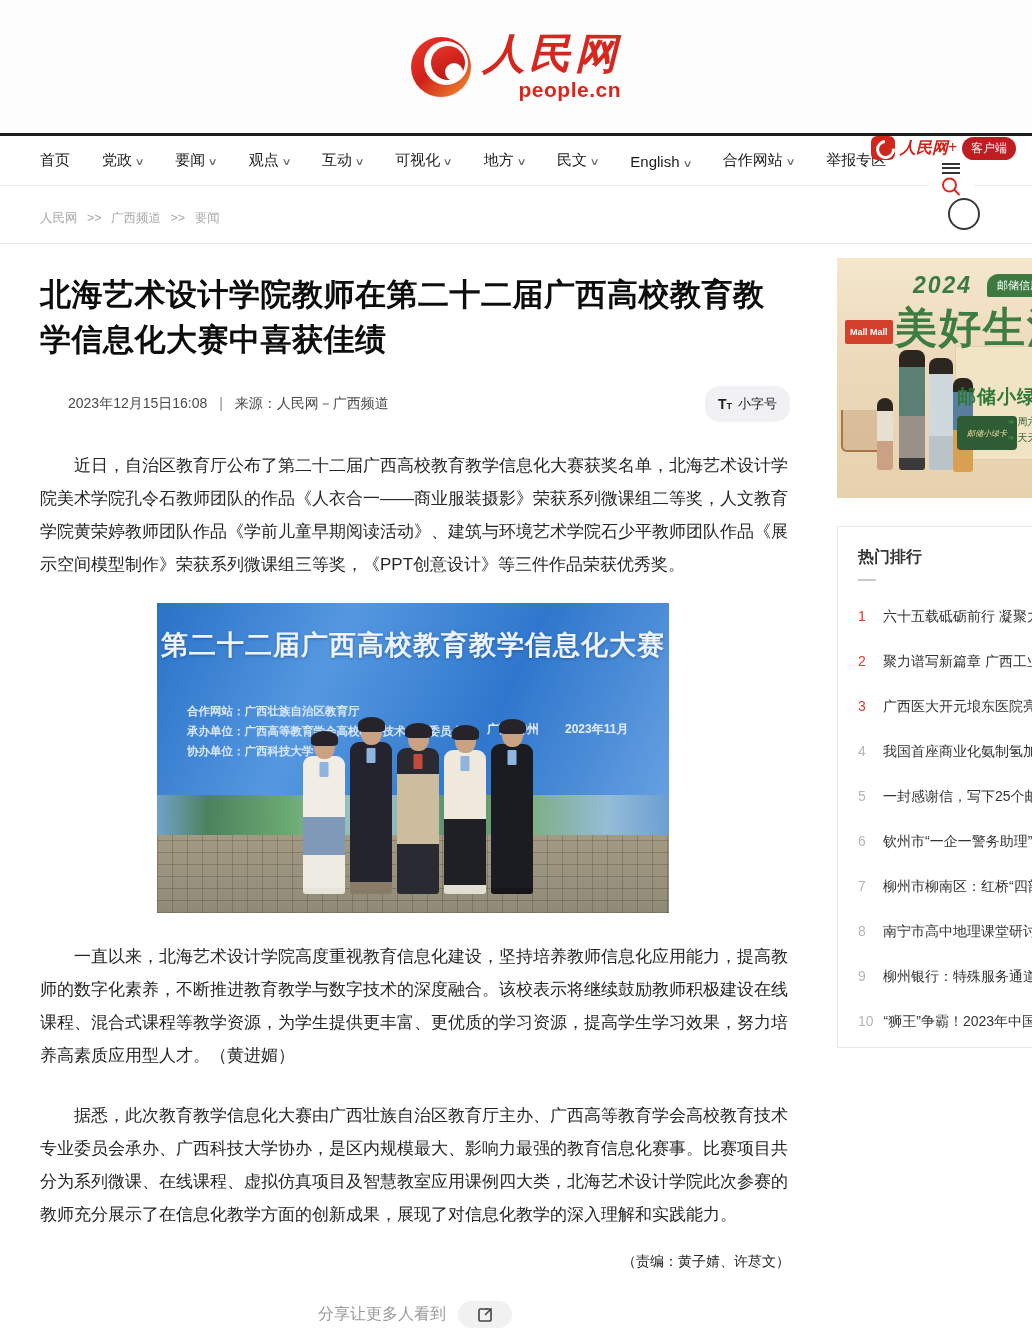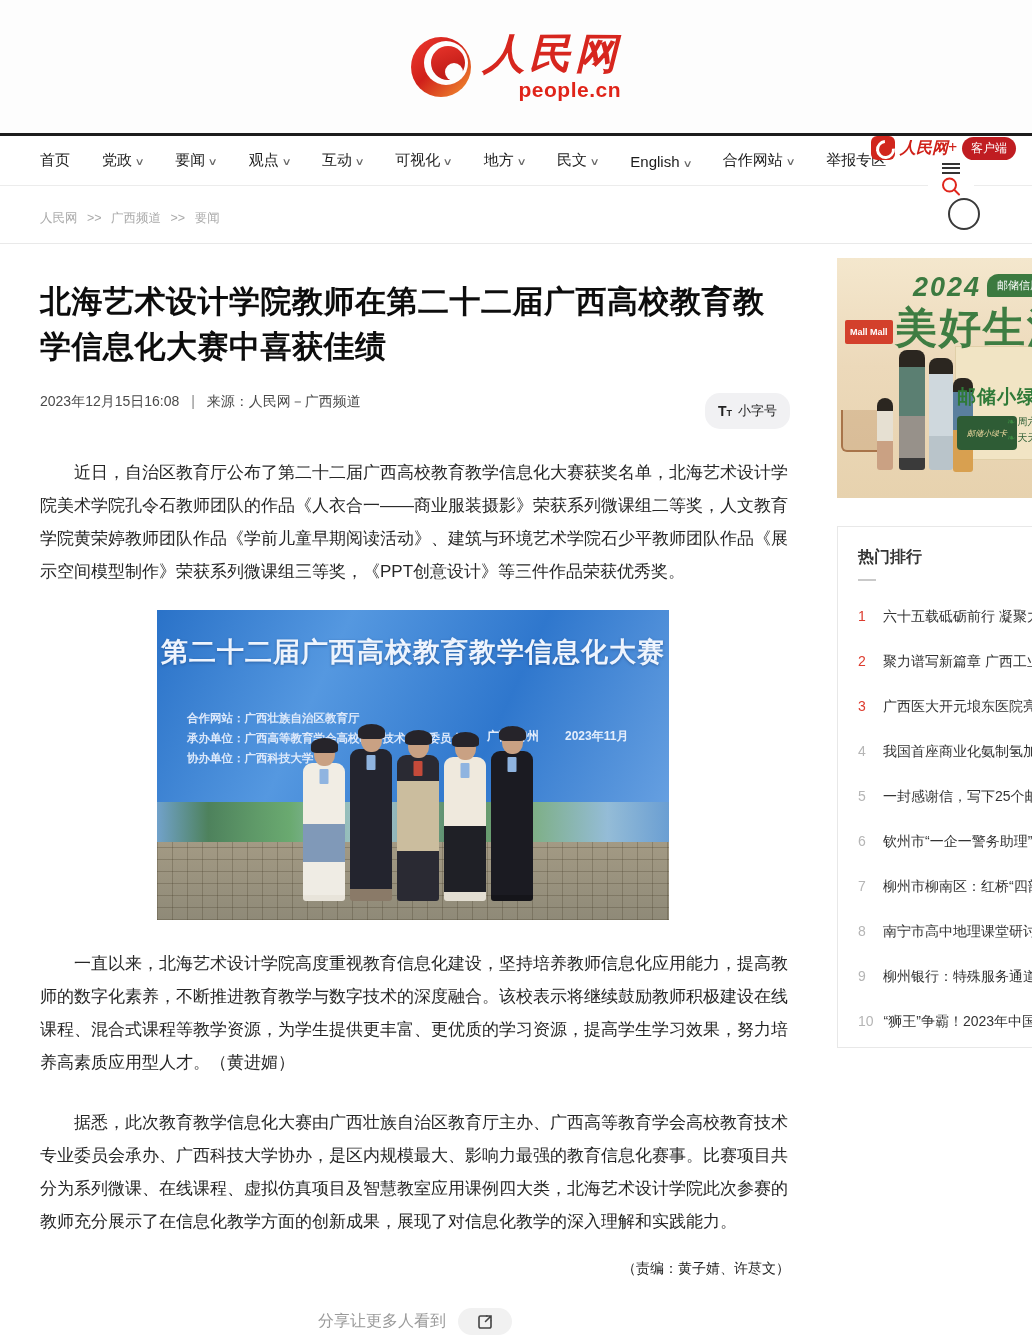--- a/index.html
+++ b/index.html
@@ -43,22 +43,22 @@
   .edge-avatar{width:28px;height:28px;border-radius:50%;border:2px solid #3a3a3a;margin-left:10px;margin-right:-16px;flex:none;}
 
   
   .crumbs{padding:24px 0 16px 40px;font-size:12.5px;color:#aaa;}
   .crumbs a{color:#aaa;text-decoration:none;cursor:pointer;}
   .crumbs .sep{margin:0 6px;}
   .rule{border-bottom:1px solid #e9e9e9;}
 
   
   .article{width:750px;padding-left:40px;}
-  .title{font-size:31px;line-height:45px;font-weight:600;color:#0d0d0d;margin:35px 0 0;letter-spacing:.5px;}
-  .meta{margin-top:24px;display:flex;justify-content:space-between;}
+  .title{font-size:31px;line-height:45px;font-weight:600;color:#0d0d0d;margin:28px 0 0;letter-spacing:.5px;}
+  .meta{margin-top:24px;display:flex;justify-content:space-between;align-items:center;margin-left:28px;}
   .meta-left{font-size:14px;color:#4a4a4a;}
   .meta-left .bar{margin:0 8px;color:#888;}
   .meta-left a{color:#4a4a4a;text-decoration:none;cursor:pointer;}
   .font-pill{background:#f1f1f3;border-radius:15px;height:36px;padding:0 13px;display:flex;align-items:center;
      gap:6px;font-size:13px;color:#222;cursor:pointer;border:none;}
   .tt{font-weight:bold;font-size:14px;}
   .tt small{font-size:9px;font-weight:bold;}
   .para{font-size:17px;line-height:33px;color:#262626;text-indent:2em;margin:27px 0 0;}
 
   
@@ -97,21 +97,21 @@
   .editor{margin-top:22px;text-align:right;font-size:14px;color:#222;}
   .share-row{margin-top:30px;display:flex;align-items:center;justify-content:center;gap:12px;
      color:#9b9b9b;font-size:16px;}
   .share-pill{width:54px;height:27px;border-radius:14px;background:#f1f1f1;display:flex;
      align-items:center;justify-content:center;cursor:pointer;border:none;}
 
   
   .sidebar{position:absolute;left:837px;top:258px;width:260px;}
   .ad{position:relative;width:260px;height:240px;overflow:hidden;cursor:pointer;
      background:linear-gradient(180deg,#f4e7cd 0%,#ecd9ba 45%,#e7d2ae 100%);}
-  .ad-year{position:absolute;left:76px;top:14px;color:#3c7a40;font-size:27px;font-weight:bold;
+  .ad-year{position:absolute;left:76px;top:14px;color:#3c7a40;font-size:23px;font-weight:bold;
      font-style:italic;letter-spacing:2px;}
   .ad-badge{position:absolute;left:150px;top:16px;background:#3c7a40;color:#fff;border-radius:12px 12px 12px 2px;
      padding:4px 10px;font-size:11px;white-space:nowrap;}
   .ad-headline{position:absolute;left:58px;top:42px;color:#3e7d42;font-size:42px;font-weight:bold;
      letter-spacing:2px;white-space:nowrap;}
   .ad-building{position:absolute;left:118px;top:88px;width:140px;height:112px;background:#f1e4c4;
      border:1px solid #e0cfa8;}
   .ad-mall{position:absolute;left:8px;top:62px;background:#d3402c;color:#fff;font-size:9px;
      font-weight:bold;padding:7px 5px;border-radius:2px;}
   .ad-p{position:absolute;border-radius:8px 8px 3px 3px;}

